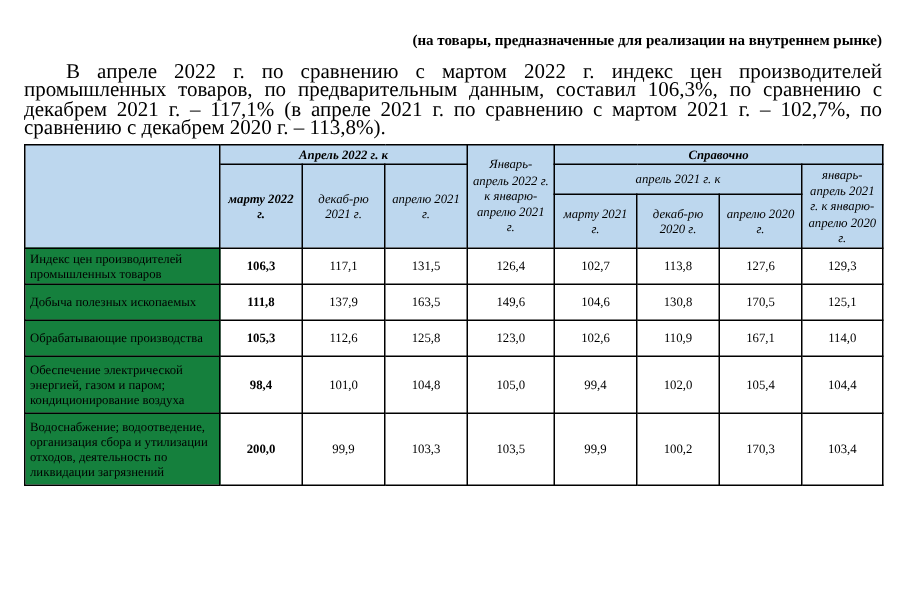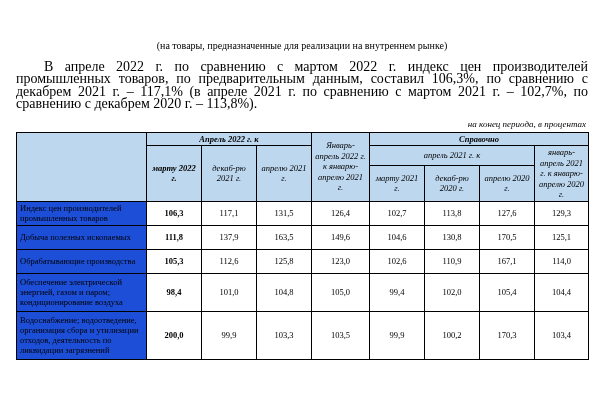--- a/index.html
+++ b/index.html
@@ -21,25 +21,25 @@
     box-sizing: border-box;
     padding: 14px 16px 0 16px;
   }
   .title {
     text-align: center;
     font-weight: bold;
     font-size: 10.5px;
     line-height: 13px;
   }
   .subtitle {
-    text-align: center;
-    font-weight: normal;
+    text-align: right;
+    font-weight: bold;
     font-size: 10px;
     line-height: 13px;
-    margin-top: 25px;
+    margin-top: 7px;
   }
   .para {
     margin-top: 9px;
     font-size: 14px;
     line-height: 12.4px;
     text-align: justify;
     text-indent: 28px;
   }
   .units {
     margin-top: 8px;
@@ -64,21 +64,21 @@
     background: #bdd7ee;
     text-align: center;
     font-style: italic;
     font-weight: bold;
     line-height: 10.5px;
   }
   .hdr.plain {
     font-weight: normal;
   }
   .rowlabel {
-    background: #1d4ed8;
+    background: #15803d;
     text-align: left;
     font-size: 8.5px;
     line-height: 10px;
     vertical-align: middle;
   }
   .num {
     text-align: center;
     font-size: 9px;
     vertical-align: bottom;
     padding-bottom: 2px;
@@ -93,21 +93,20 @@
 </head>
 <body>
 
 <div class="page">
 
 
   <div class="subtitle">(на товары, предназначенные для реализации на внутреннем рынке)</div>
 
   <div class="para">В апреле 2022 г. по сравнению с мартом 2022 г. индекс цен производителей промышленных товаров, по предварительным данным, составил 106,3%, по сравнению с декабрем 2021 г. – 117,1% (в апреле 2021 г. по сравнению с мартом 2021 г. – 102,7%, по сравнению с декабрем 2020 г. – 113,8%).</div>
 
-  <div class="units">на конец периода, в процентах</div>
 
   <table class="main">
     <colgroup>
       <col style="width:130px">
       <col style="width:55px">
       <col style="width:55px">
       <col style="width:55px">
       <col style="width:58px">
       <col style="width:55px">
       <col style="width:55px">

